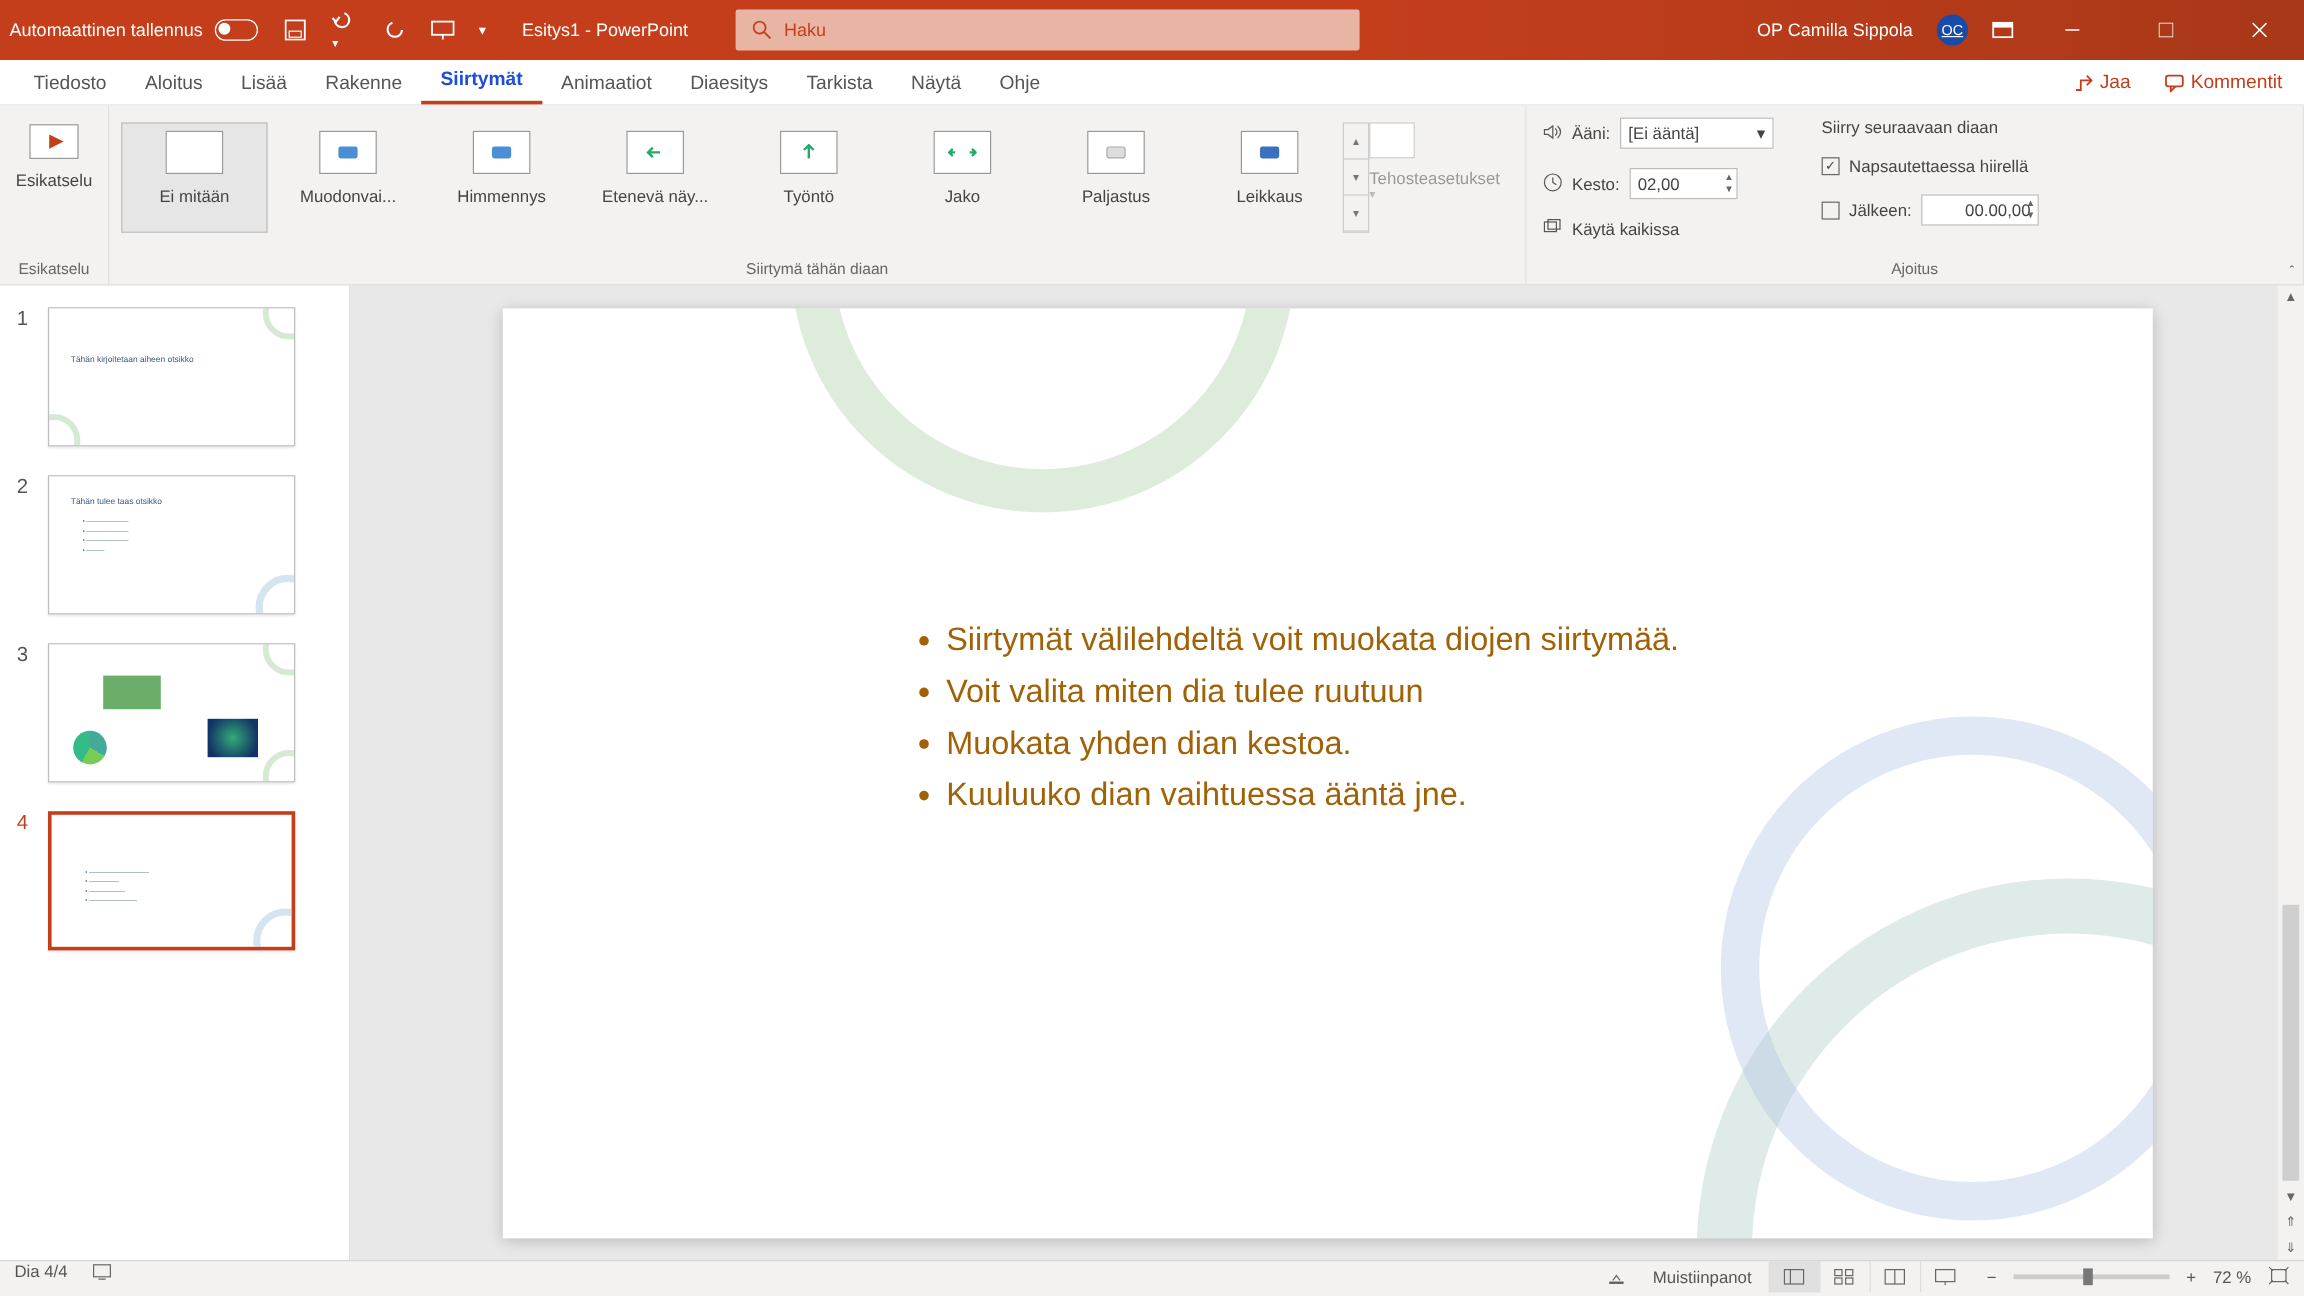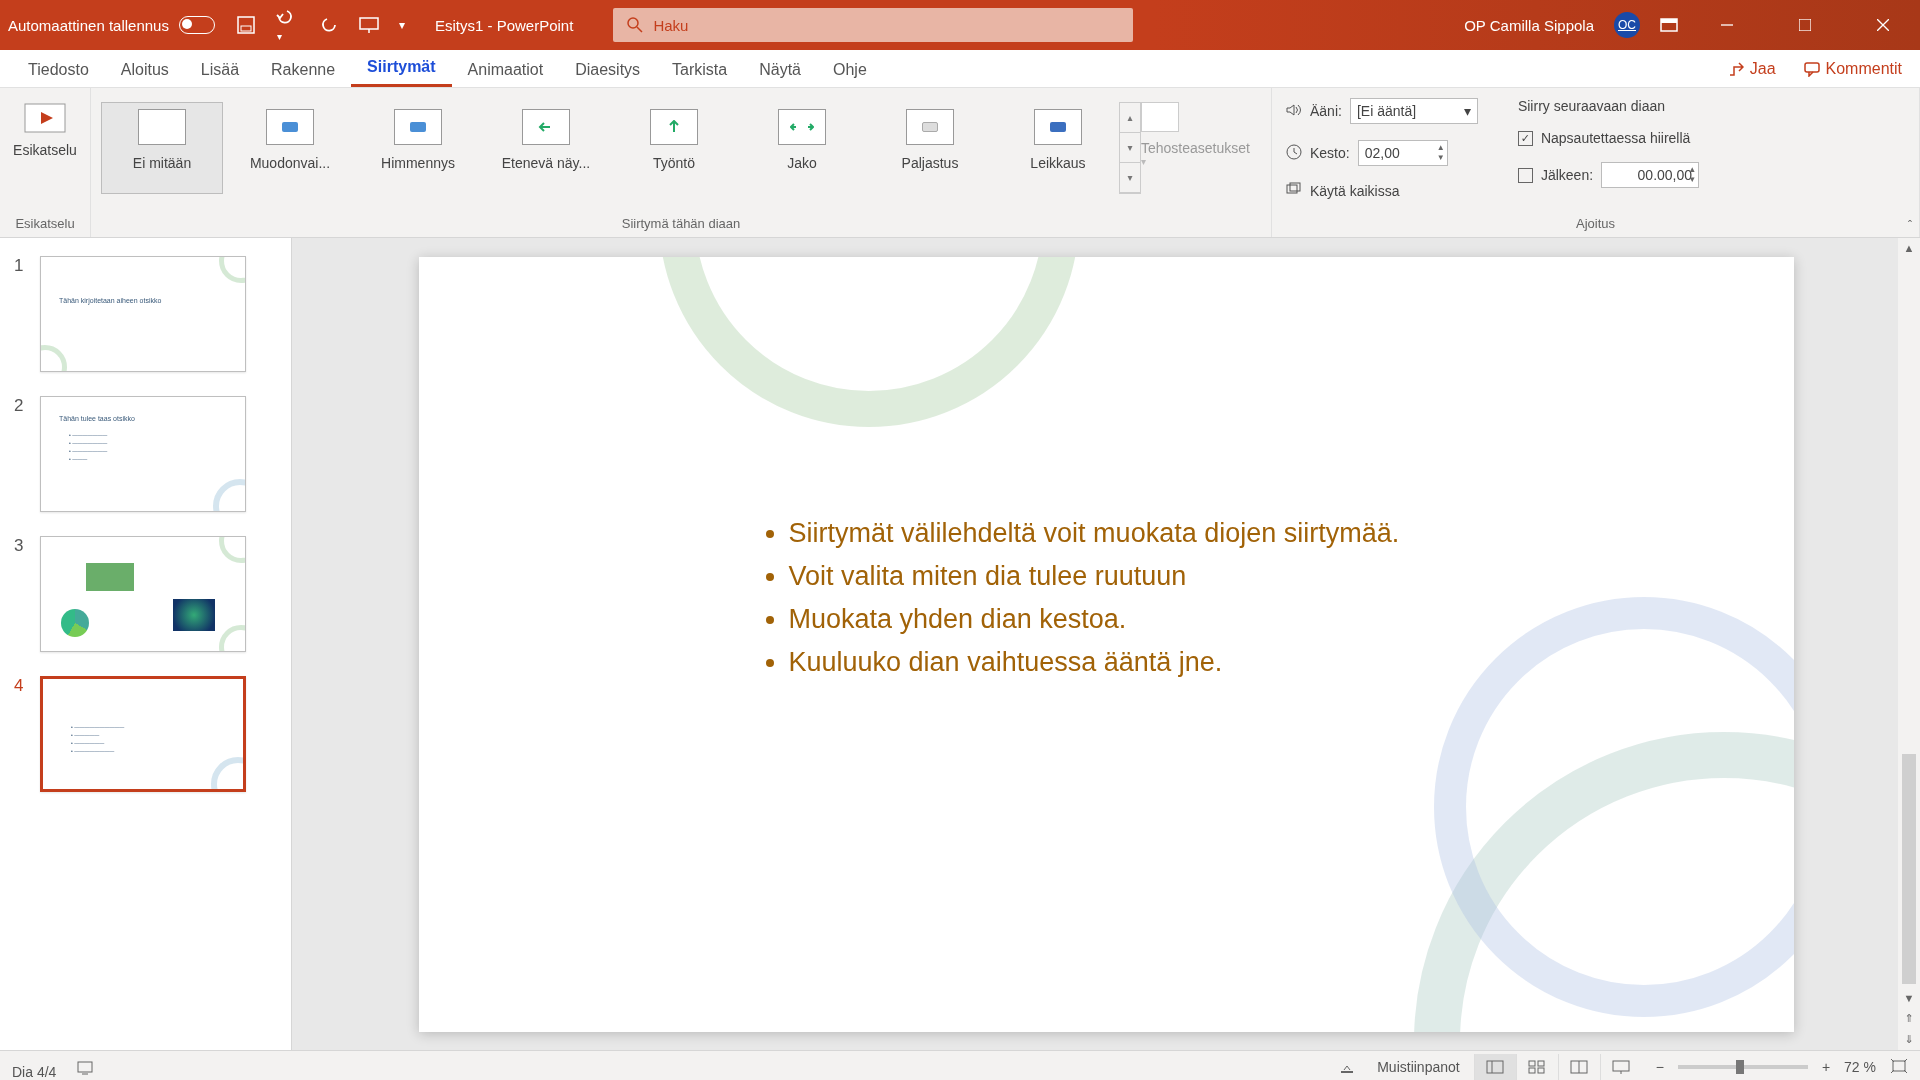--- a/index.html
+++ b/index.html
@@ -74,21 +74,21 @@
 .th-ring-tr { position: absolute; width: 44px; height: 44px; border: 5px solid rgba(150,200,150,0.4); border-radius: 50%; top: -18px; right: -18px; }
 .th-ring-br { position: absolute; width: 54px; height: 54px; border: 6px solid rgba(150,190,215,0.4); border-radius: 50%; bottom: -22px; right: -22px; }
 .th-ring-bl { position: absolute; width: 44px; height: 44px; border: 5px solid rgba(150,200,150,0.4); border-radius: 50%; bottom: -18px; left: -18px; }
 .th-txt { position: absolute; left: 18px; top: 40px; font-size: 7px; color: #3a5a7a; }
 .th-lines { position: absolute; left: 28px; top: 34px; font-size: 5px; color: #3a5a7a; line-height: 8px; }
 .th-pie { position: absolute; left: 20px; bottom: 14px; width: 28px; height: 28px; border-radius: 50%; background: conic-gradient(#4a9 0 120deg, #7c5 120deg 210deg, #3b8 210deg 360deg); }
 .th-img { position: absolute; right: 30px; bottom: 20px; width: 42px; height: 32px; background: radial-gradient(circle, #3a7 0%, #136 80%); }
 .th-bubble { position: absolute; left: 45px; top: 26px; width: 48px; height: 28px; background: #6aae6a; }
 
 
-.statusbar { height: 30px; background: #f3f2f1; border-top: 1px solid #d6d6d6; display: flex; align-items: flex-end; font-size: 14px; color: #555; padding: 0 12px; }
+.statusbar { height: 30px; background: #f3f2f1; border-top: 1px solid #d6d6d6; display: flex; align-items: flex-start; font-size: 14px; color: #555; padding: 0 12px; }
 .statusbar .right { margin-left: auto; display: flex; align-items: center; gap: 14px; }
 .view-btns { display: flex; }
 .view-btn { width: 42px; height: 26px; display: flex; align-items: center; justify-content: center; border-left: 1px solid #ddd; }
 .view-btn.active { background: #e0e0e0; }
 .zoom-slider { width: 130px; height: 4px; background: #ccc; position: relative; }
 .zoom-slider .handle { position: absolute; width: 8px; height: 14px; background: #777; top: -5px; left: 58px; }
 </style>
 </head>
 <body>
 

